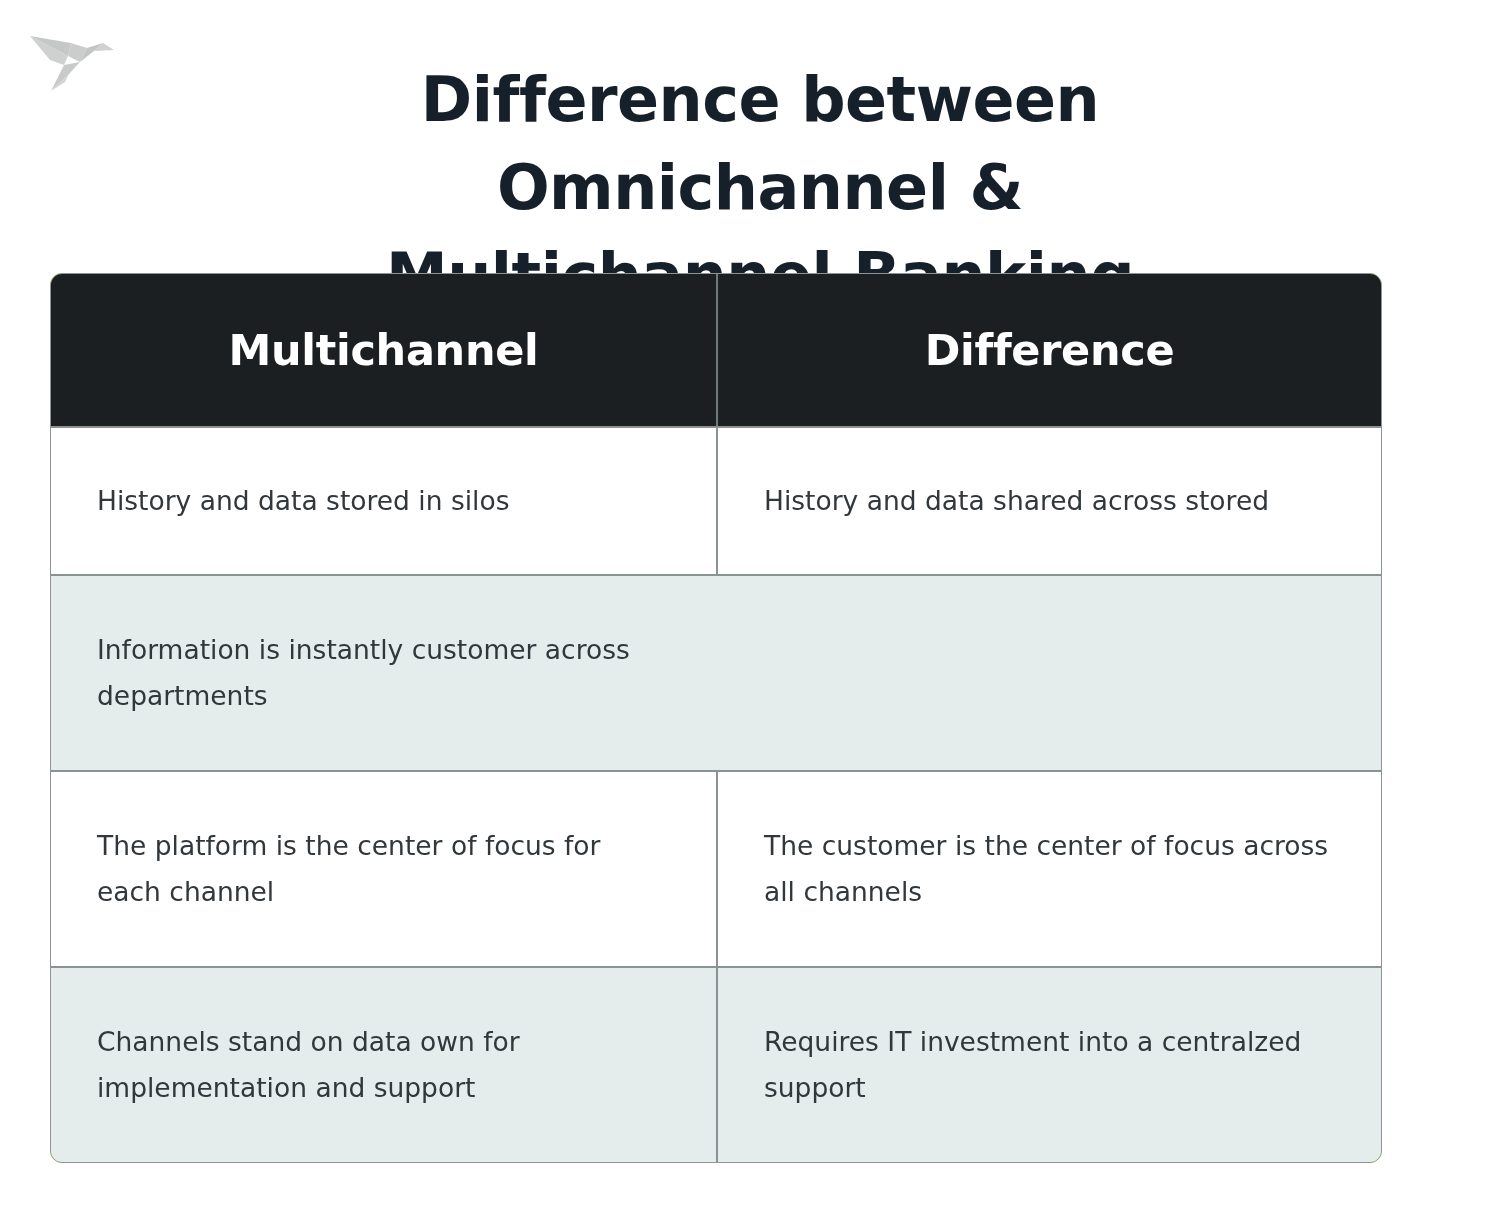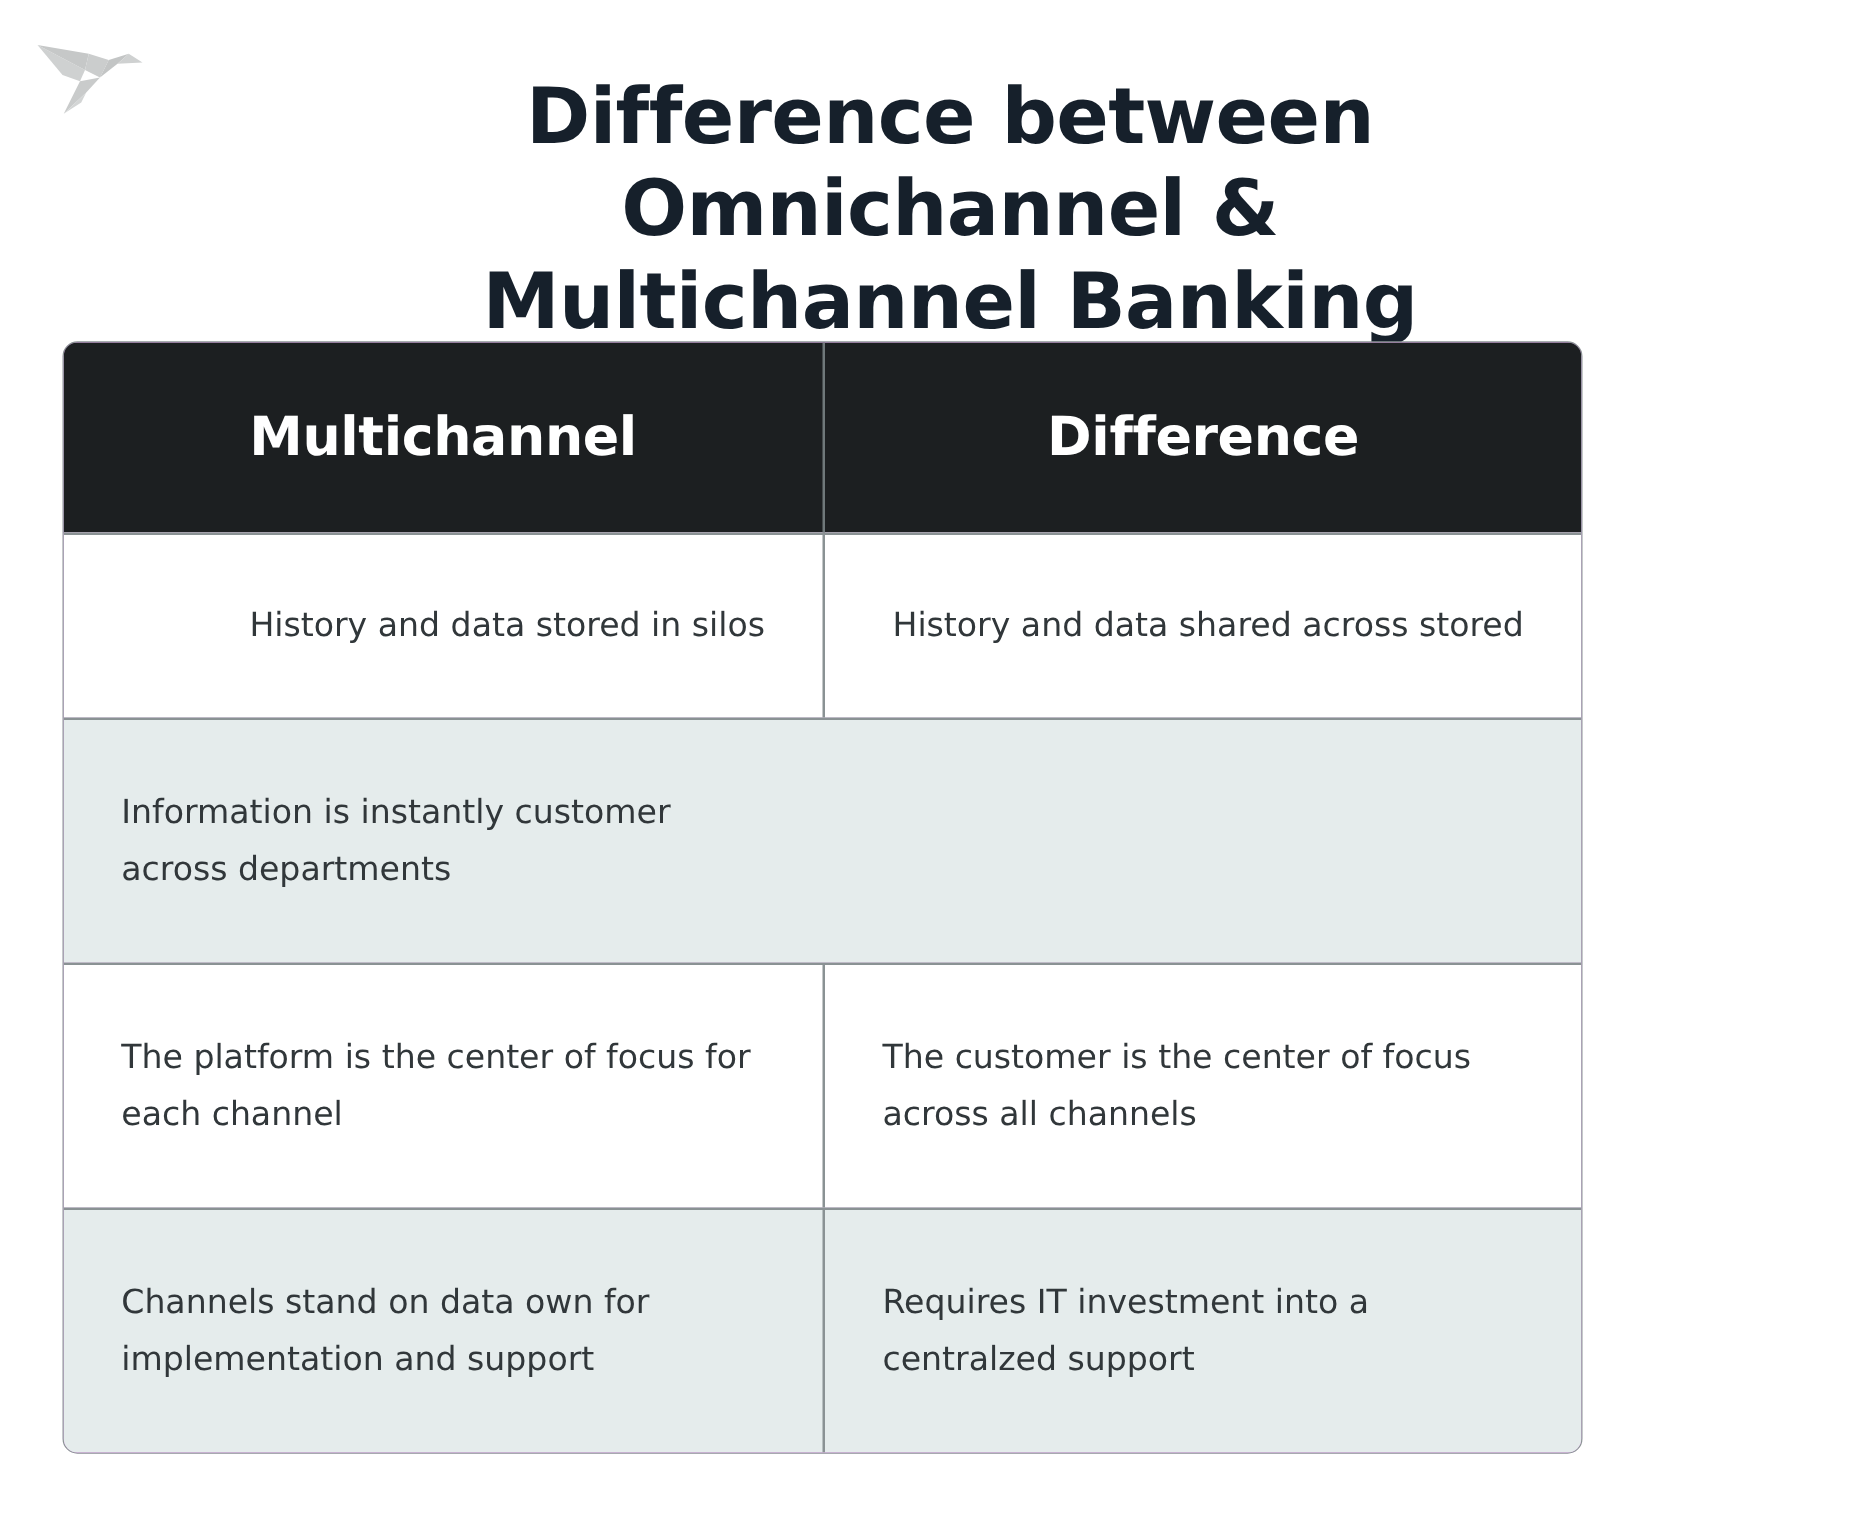--- a/index.html
+++ b/index.html
@@ -27,50 +27,49 @@
   
   .title {
     position: absolute;
     top: 56px;
     left: 210px;
     width: 1100px;
     text-align: center;
     font-family: "DejaVu Sans", sans-serif;
     font-weight: 700;
     font-size: 62px;
-    line-height: 74px;
+    line-height: 88px;
     letter-spacing: -0.5px;
     color: #16202b;
   }
   .title-line { display: block; }
 
   
   .table-wrap {
     position: absolute;
     left: 50px;
     top: 273px;
-    width: 1216px;
+    width: 1332px;
     border: 1px solid #8c9496;
     border-radius: 12px;
     overflow: hidden;
     box-sizing: border-box;
-    background: #f0abfc;
+    background: #84cc16;
   }
   .t-row {
     display: flex;
     width: 100%;
     box-sizing: border-box;
   }
   .t-cell {
     box-sizing: border-box;
     width: 50%;
     padding: 18px 46px;
     display: flex;
     align-items: center;
-    justify-content: flex-end;
   }
 
   
   .t-head {
     background: #1c1f21;
     height: 152px;
   }
   .t-head .t-cell {
     justify-content: center;
     padding: 0 20px;

